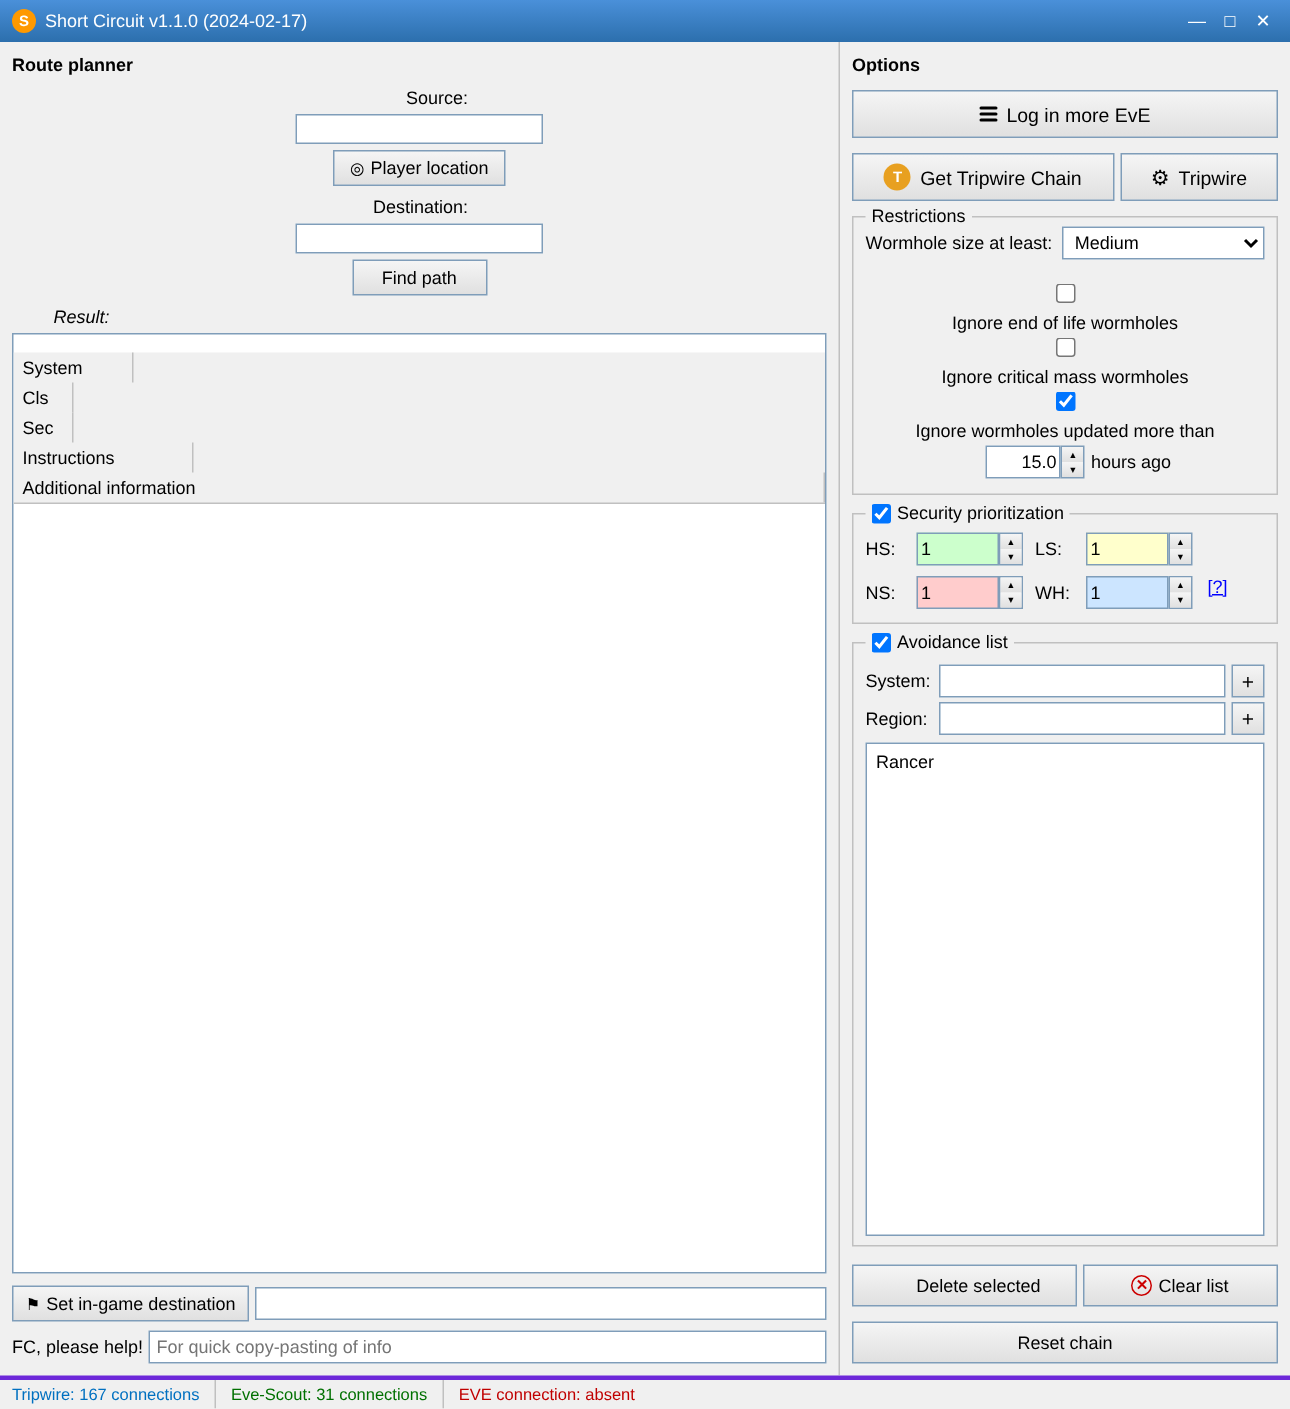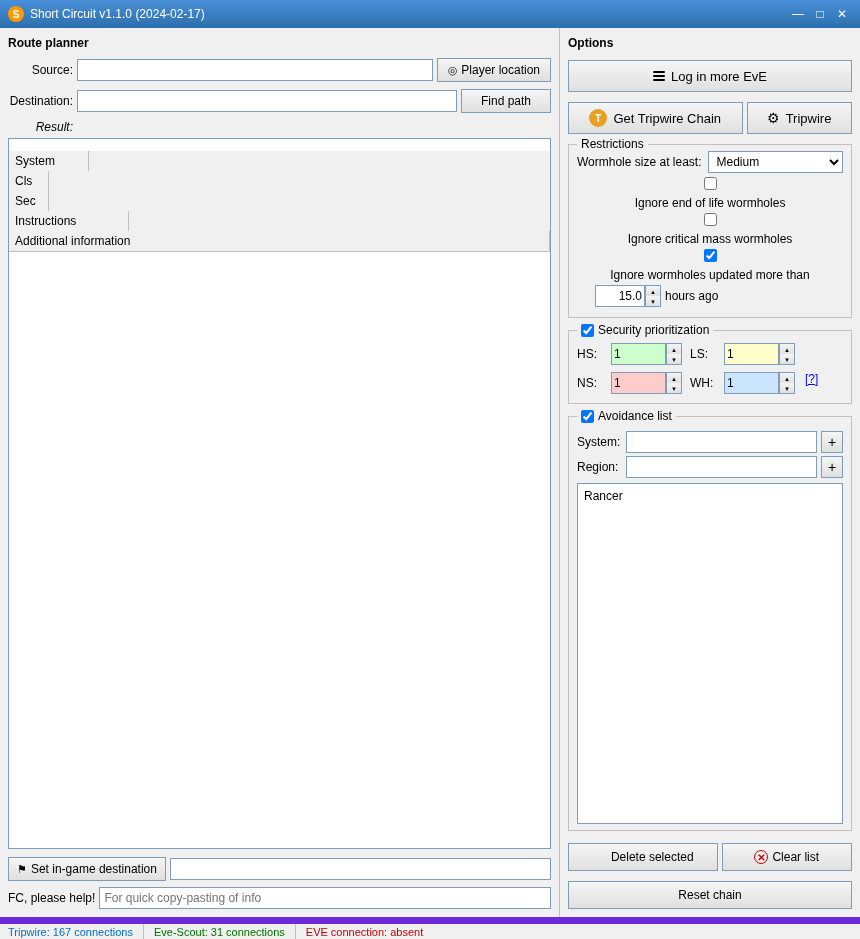--- a/index.html
+++ b/index.html
@@ -86,20 +86,21 @@
     .section-title {
       font-weight: bold;
       font-size: 12px;
       margin-bottom: 4px;
     }
     .form-row {
       display: flex;
       align-items: center;
       gap: 4px;
       margin-bottom: 3px;
+      flex-direction: column;
     }
     .form-label {
       min-width: 65px;
       text-align: right;
       font-size: 12px;
     }
     .form-input {
       flex: 1;
       height: 22px;
       border: 1px solid #7f9db9;
@@ -252,21 +253,21 @@
       top: -8px;
       left: 8px;
       background: #f0f0f0;
       padding: 0 4px;
       font-size: 12px;
     }
     .restriction-row {
       display: flex;
       align-items: center;
       gap: 6px;
-      margin-bottom: 4px;
+      margin-bottom: 16px;
       justify-content: space-between;
     }
     .restriction-row:last-child { margin-bottom: 0; }
     .restriction-label {
       font-size: 12px;
       min-width: 100px;
     }
     select.wh-size {
       flex: 1;
       height: 22px;
@@ -283,20 +284,21 @@
       flex-direction: column;
     }
     .checkbox-row input[type=checkbox] { margin: 0; }
     .checkbox-label { font-size: 12px; }
     .hours-row {
       display: flex;
       align-items: center;
       gap: 4px;
       margin-bottom: 4px;
       padding-left: 18px;
+      justify-content: center;
     }
     .hours-input {
       width: 50px;
       height: 22px;
       border: 1px solid #7f9db9;
       background: white;
       font-size: 12px;
       padding: 0 2px;
       text-align: right;
     }
@@ -432,21 +434,21 @@
       width: 100%;
       height: 28px;
       border: 1px solid #7f9db9;
       background: linear-gradient(to bottom, #f5f5f5, #e0e0e0);
       cursor: pointer;
       font-size: 12px;
     }
     .status-bar {
       height: 22px;
       background: #f0f0f0;
-      border-top: 7px solid #6d28d9;
+      border-top: 3px solid #6d28d9;
       display: flex;
       align-items: center;
       padding: 0 8px;
       gap: 0;
       font-size: 11px;
       flex-shrink: 0;
     }
     .status-segment {
       padding: 0 10px;
       border-right: 1px solid #c0c0c0;

